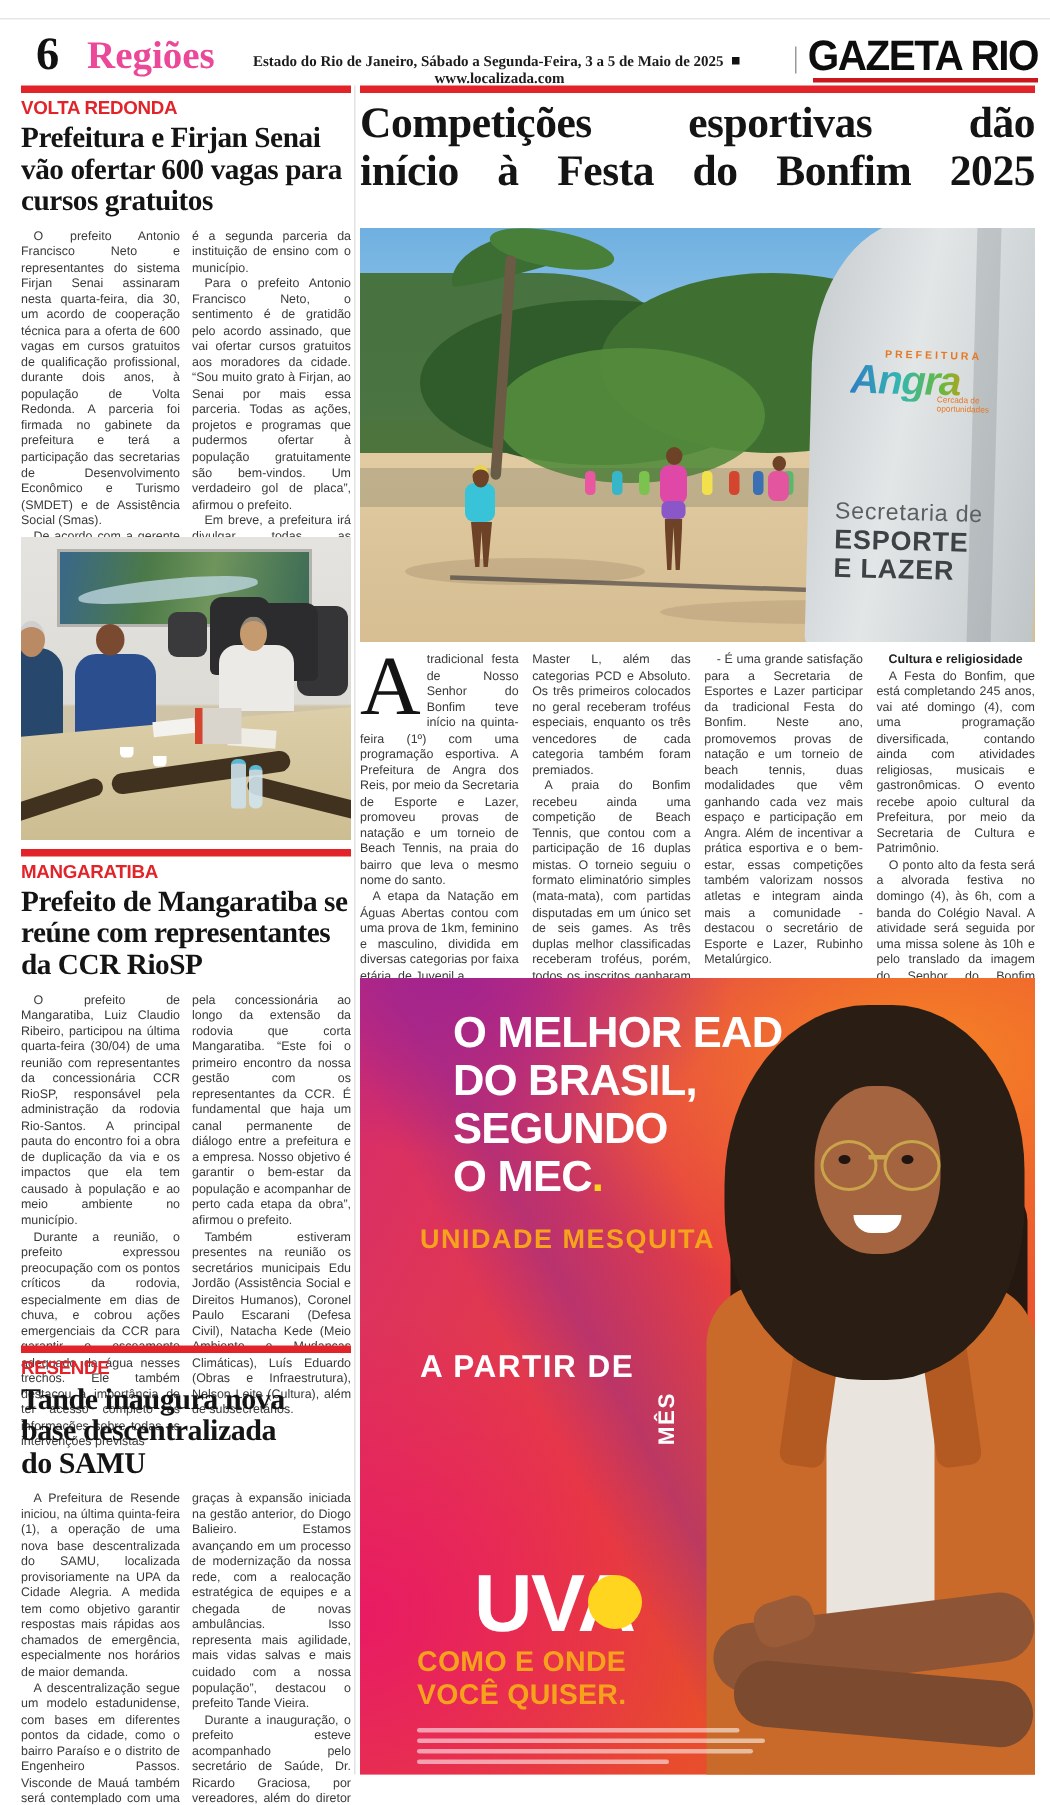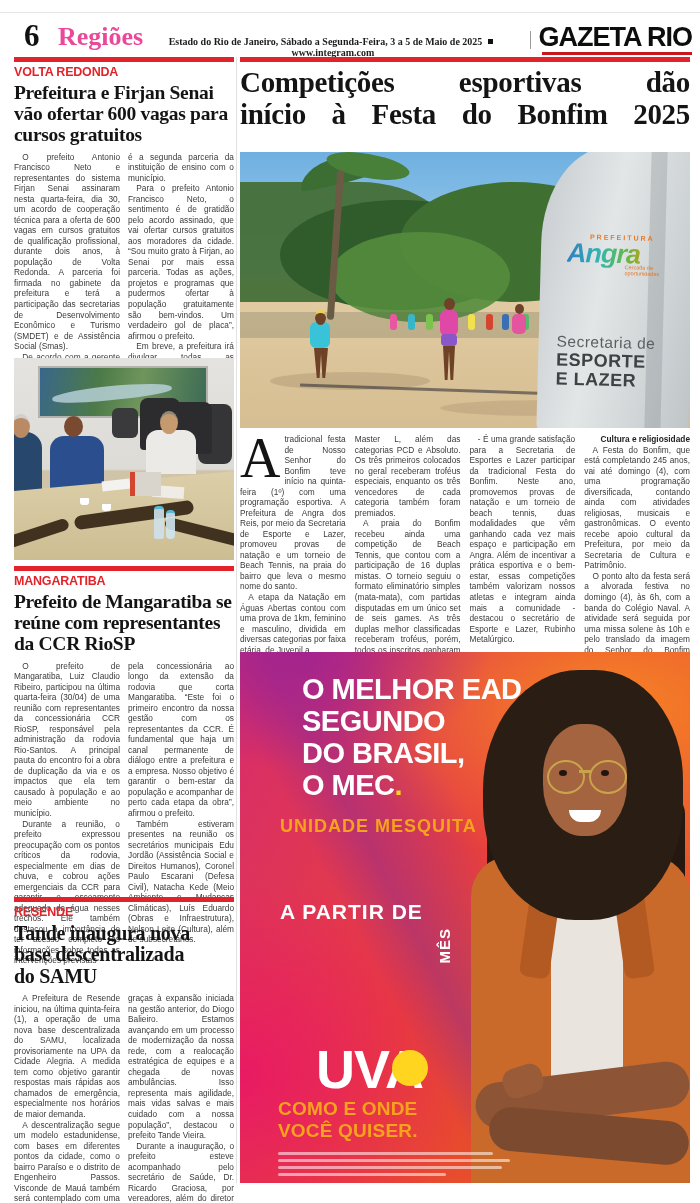--- a/index.html
+++ b/index.html
@@ -161,21 +161,21 @@
 </style>
 </head>
 <body>
 
 <div class="page">
   <div class="hairline-top"></div>
 
   <div class="pagenum">6</div>
   <div class="sectionname">Regiões</div>
   <div class="dateline">
-    <span>Estado do Rio de Janeiro, Sábado a Segunda-Feira, 3 a 5 de Maio de 2025</span><span class="sq"></span><span>www.integram.com</span>
+    <span>Estado do Rio de Janeiro, Sábado a Segunda-Feira, 3 a 5 de Maio de 2025</span><span class="sq"></span><span>www.localizada.com</span>
   </div>
   <div class="mast-sep"></div>
   <div class="masthead">GAZETA RIO</div>
   <div class="mast-underline"></div>
   <div class="v-divider"></div>
 
   <div class="art" id="art-vr">
     <div class="kbar"></div>
     <div class="kicker">VOLTA REDONDA</div>
     <div class="headline">Prefeitura e Firjan Senai
@@ -295,21 +295,21 @@
       </div>
     </div>
   </div>
 
   <div class="angra-body">
     <div class="bcol"><span class="dropcap">A</span><span>tradicional festa de Nosso Senhor do Bonfim teve início na quinta-feira (1º) com uma programação esportiva. A Prefeitura de Angra dos Reis, por meio da Secretaria de Esporte e Lazer, promoveu provas de natação e um torneio de Beach Tennis, na praia do bairro que leva o mesmo nome do santo.
  A etapa da Natação em Águas Abertas contou com uma prova de 1km, feminino e masculino, dividida em diversas categorias por faixa etária, de Juvenil a</span></div>
     <div class="bcol">Master L, além das categorias PCD e Absoluto. Os três primeiros colocados no geral receberam troféus especiais, enquanto os três vencedores de cada categoria também foram premiados.
  A praia do Bonfim recebeu ainda uma competição de Beach Tennis, que contou com a participação de 16 duplas mistas. O torneio seguiu o formato eliminatório simples (mata-mata), com partidas disputadas em um único set de seis games. As três duplas melhor classificadas receberam troféus, porém, todos os inscritos ganharam medalhas de participação.</div>
     <div class="bcol"> - É uma grande satisfação para a Secretaria de Esportes e Lazer participar da tradicional Festa do Bonfim. Neste ano, promovemos provas de natação e um torneio de beach tennis, duas modalidades que vêm ganhando cada vez mais espaço e participação em Angra. Além de incentivar a prática esportiva e o bem-estar, essas competições também valorizam nossos atletas e integram ainda mais a comunidade - destacou o secretário de Esporte e Lazer, Rubinho Metalúrgico.</div>
-    <div class="bcol"><span class="subhead-center" style="display:block;text-align:right;">Cultura e religiosidade</span><span> A Festa do Bonfim, que está completando 245 anos, vai até domingo (4), com uma programação diversificada, contando ainda com atividades religiosas, musicais e gastronômicas. O evento recebe apoio cultural da Prefeitura, por meio da Secretaria de Cultura e Patrimônio.
+    <div class="bcol"><span class="subhead-center" style="display:block;">Cultura e religiosidade</span><span> A Festa do Bonfim, que está completando 245 anos, vai até domingo (4), com uma programação diversificada, contando ainda com atividades religiosas, musicais e gastronômicas. O evento recebe apoio cultural da Prefeitura, por meio da Secretaria de Cultura e Patrimônio.
  O ponto alto da festa será a alvorada festiva no domingo (4), às 6h, com a banda do Colégio Naval. A atividade será seguida por uma missa solene às 10h e pelo translado da imagem do Senhor do Bonfim seguido por uma procissão pelas ruas, às 16h.</span></div>
   </div>
 
   <div class="ad">
     <div class="aw">
       <div class="aw-lockL"></div>
       <div class="aw-lockR"></div>
       <div class="aw-shirt"></div>
       <div class="aw-top"></div>
       <div class="aw-lapelL"></div>
@@ -322,22 +322,22 @@
       <div class="aw-bridge"></div>
       <div class="aw-eyeL"></div>
       <div class="aw-eyeR"></div>
       <div class="aw-smile"></div>
       <div class="aw-armF"></div>
       <div class="aw-armB"></div>
       <div class="aw-hand"></div>
     </div>
     <div class="ad-headline">
       <div>O MELHOR EAD</div>
+      <div>DO BRASIL,</div>
       <div>SEGUNDO</div>
-      <div>DO BRASIL,</div>
       <div><span>O MEC</span><span class="ad-period">.</span></div>
     </div>
     <div class="ad-subhead">UNIDADE MESQUITA</div>
     <div class="ad-pricelabel">A PARTIR DE</div>
     <div class="ad-priceunit">MÊS</div>
     <div class="ad-brand">UVA</div>
     <div class="ad-dot"></div>
     <div class="ad-tagline">COMO E ONDE
 VOCÊ QUISER.</div>
     <div class="ad-fp" style="top:500px;width:215px;"></div>

